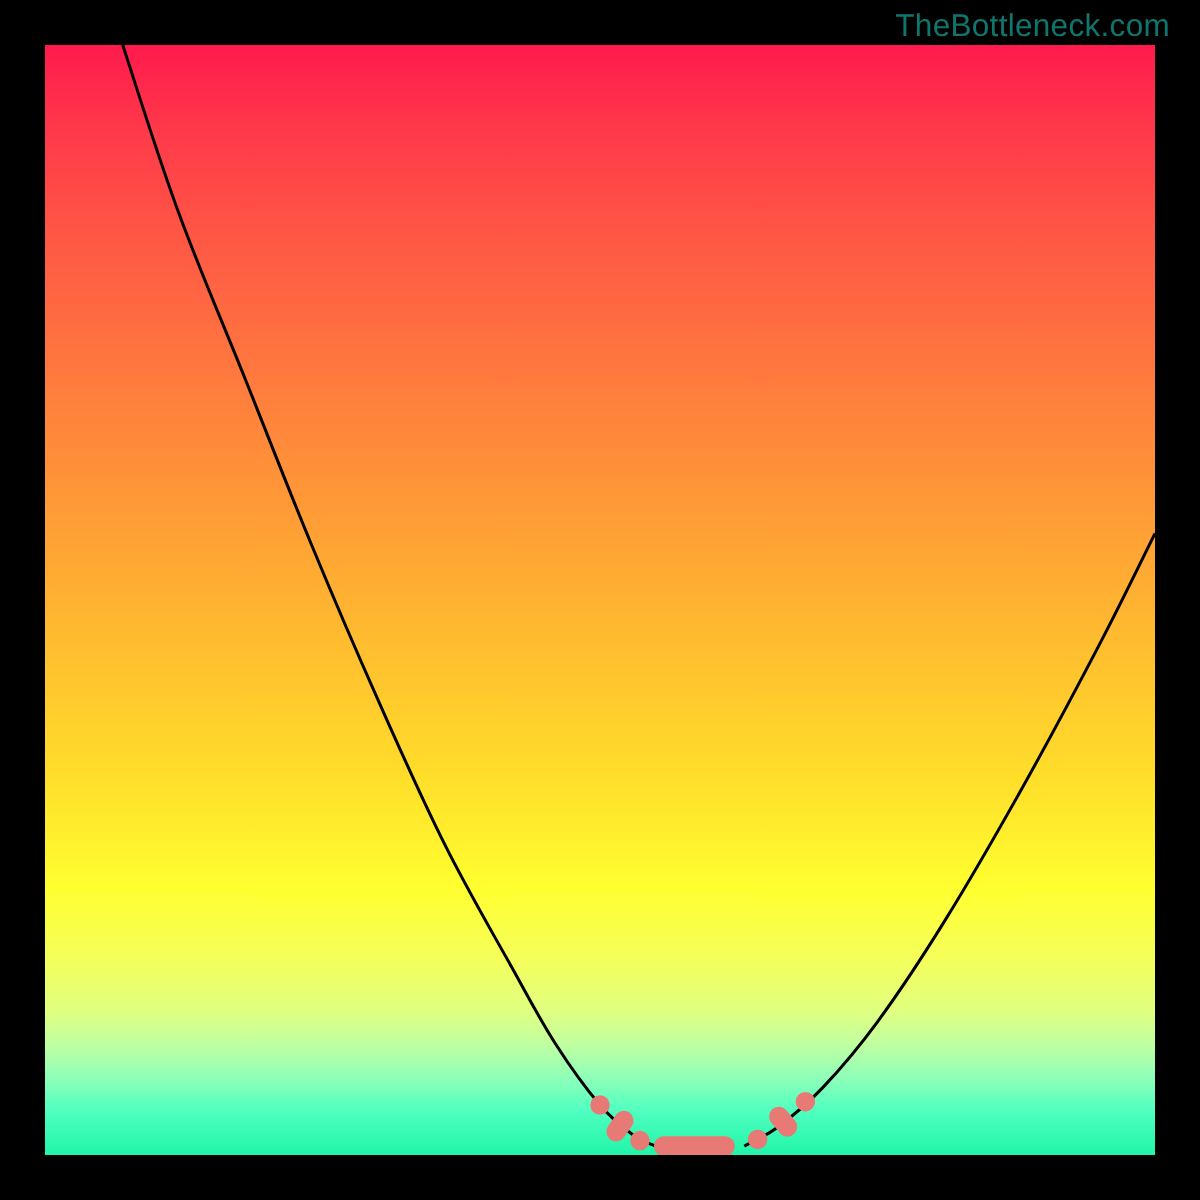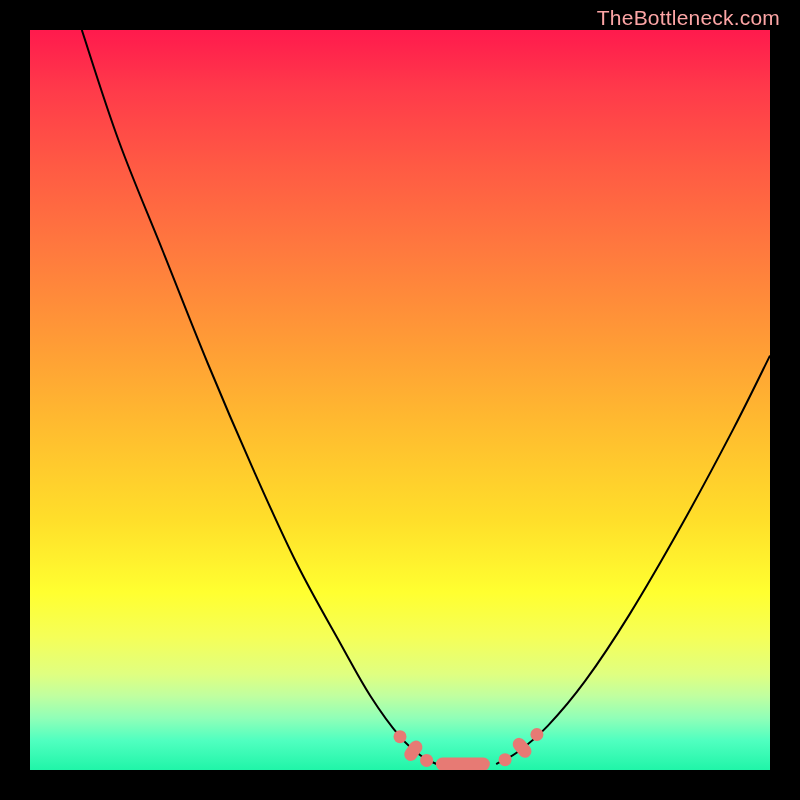--- a/index.html
+++ b/index.html
@@ -39,21 +39,21 @@
       #90ffb8 93%,
       #50ffc0 96%,
       #20f5a8 100%
     );
   }
   .attribution {
     position: absolute;
     top: 6px;
     right: 20px;
     font-size: 21px;
-    color: #fca5a5;
+    color: #0f766e;
     font-weight: 500;
     letter-spacing: 0.2px;
   }
   svg.curves {
     position: absolute;
     left: 0;
     top: 0;
     width: 740px;
     height: 740px;
   }

